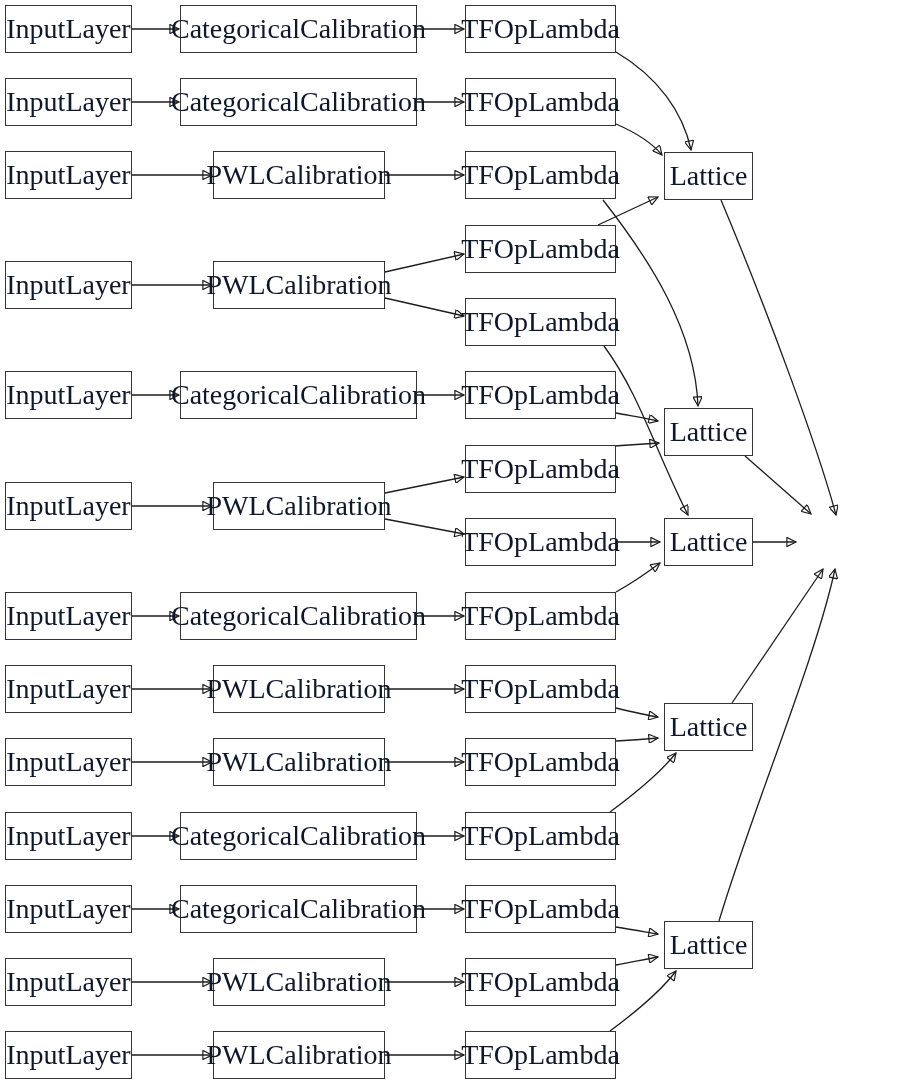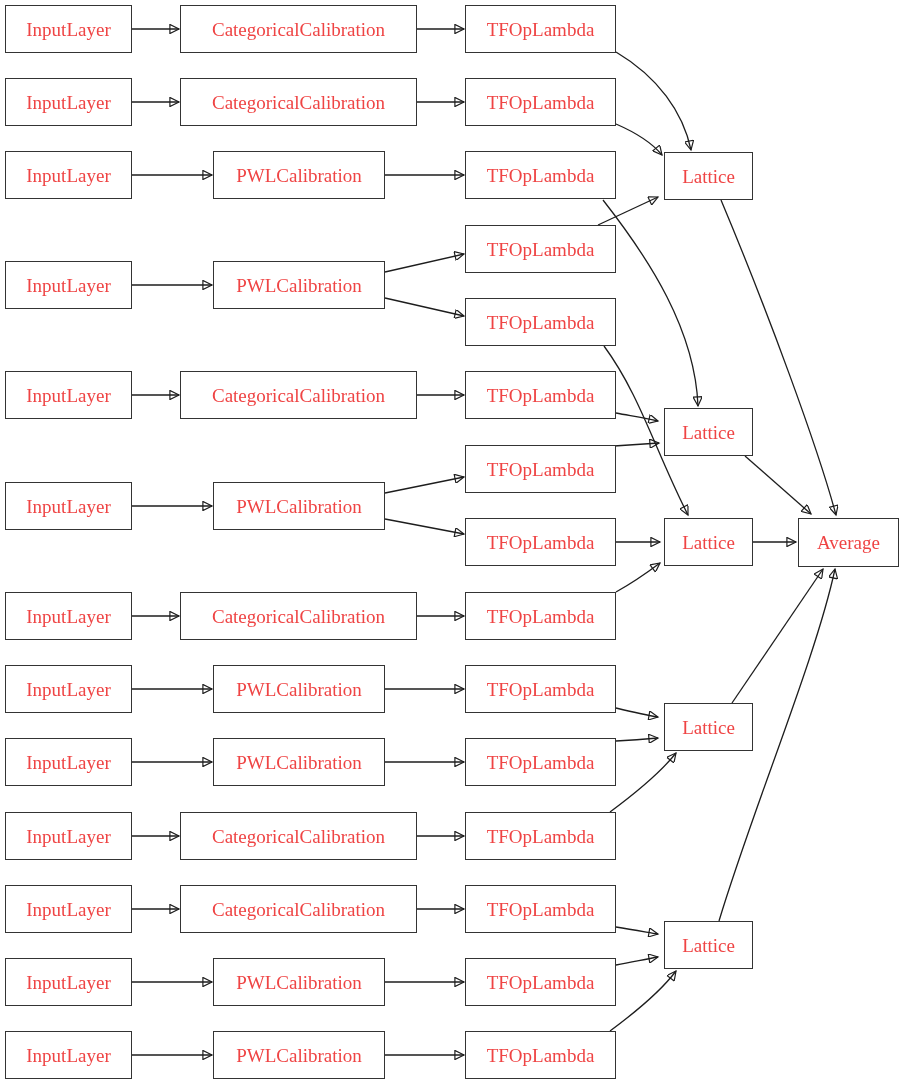--- a/index.html
+++ b/index.html
@@ -2,21 +2,21 @@
 <html><head>
 <meta charset="utf-8">
 <style>
   html,body{margin:0;padding:0;background:#ffffff;}
   .canvas{position:relative;width:905px;height:1087px;background:#ffffff;
           font-family:"Liberation Serif", "DejaVu Serif", serif;overflow:hidden;}
   .edges{position:absolute;left:0;top:0;z-index:1;}
   .edges path{fill:none;stroke:#1d1d1d;stroke-width:1.3px;}
   .node{position:absolute;box-sizing:border-box;z-index:2;background:#ffffff;
         border:1.4px solid #343434;display:flex;align-items:center;justify-content:center;
-        font-size:19px;color:#ef4444;white-space:nowrap;line-height:1;}
+        font-size:28px;color:#0f172a;white-space:nowrap;line-height:1;}
 </style>
 </head>
 <body>
 
 <div class="canvas">
 
   <svg class="edges" width="905" height="1087" viewBox="0 0 905 1087">
     <defs>
       <marker id="arrow" viewBox="0 0 10 10" refX="10" refY="5" markerWidth="10" markerHeight="7" orient="auto-start-reverse">
         <path d="M0,0 L10,5 L0,10 z" fill="#1d1d1d" stroke="none"></path>
@@ -119,15 +119,14 @@
   <div class="node" style="left:465px;top:885px;width:151px;height:48px">TFOpLambda</div>
   <div class="node" style="left:465px;top:958px;width:151px;height:48px">TFOpLambda</div>
   <div class="node" style="left:465px;top:1031px;width:151px;height:48px">TFOpLambda</div>
 
   <div class="node" style="left:664px;top:152px;width:89px;height:48px">Lattice</div>
   <div class="node" style="left:664px;top:408px;width:89px;height:48px">Lattice</div>
   <div class="node" style="left:664px;top:518px;width:89px;height:48px">Lattice</div>
   <div class="node" style="left:664px;top:703px;width:89px;height:48px">Lattice</div>
   <div class="node" style="left:664px;top:921px;width:89px;height:48px">Lattice</div>
 
-  <div class="node" style="left:798px;top:518px;width:101px;height:49px">Average</div>
 
 </div>
 
 </body></html>

